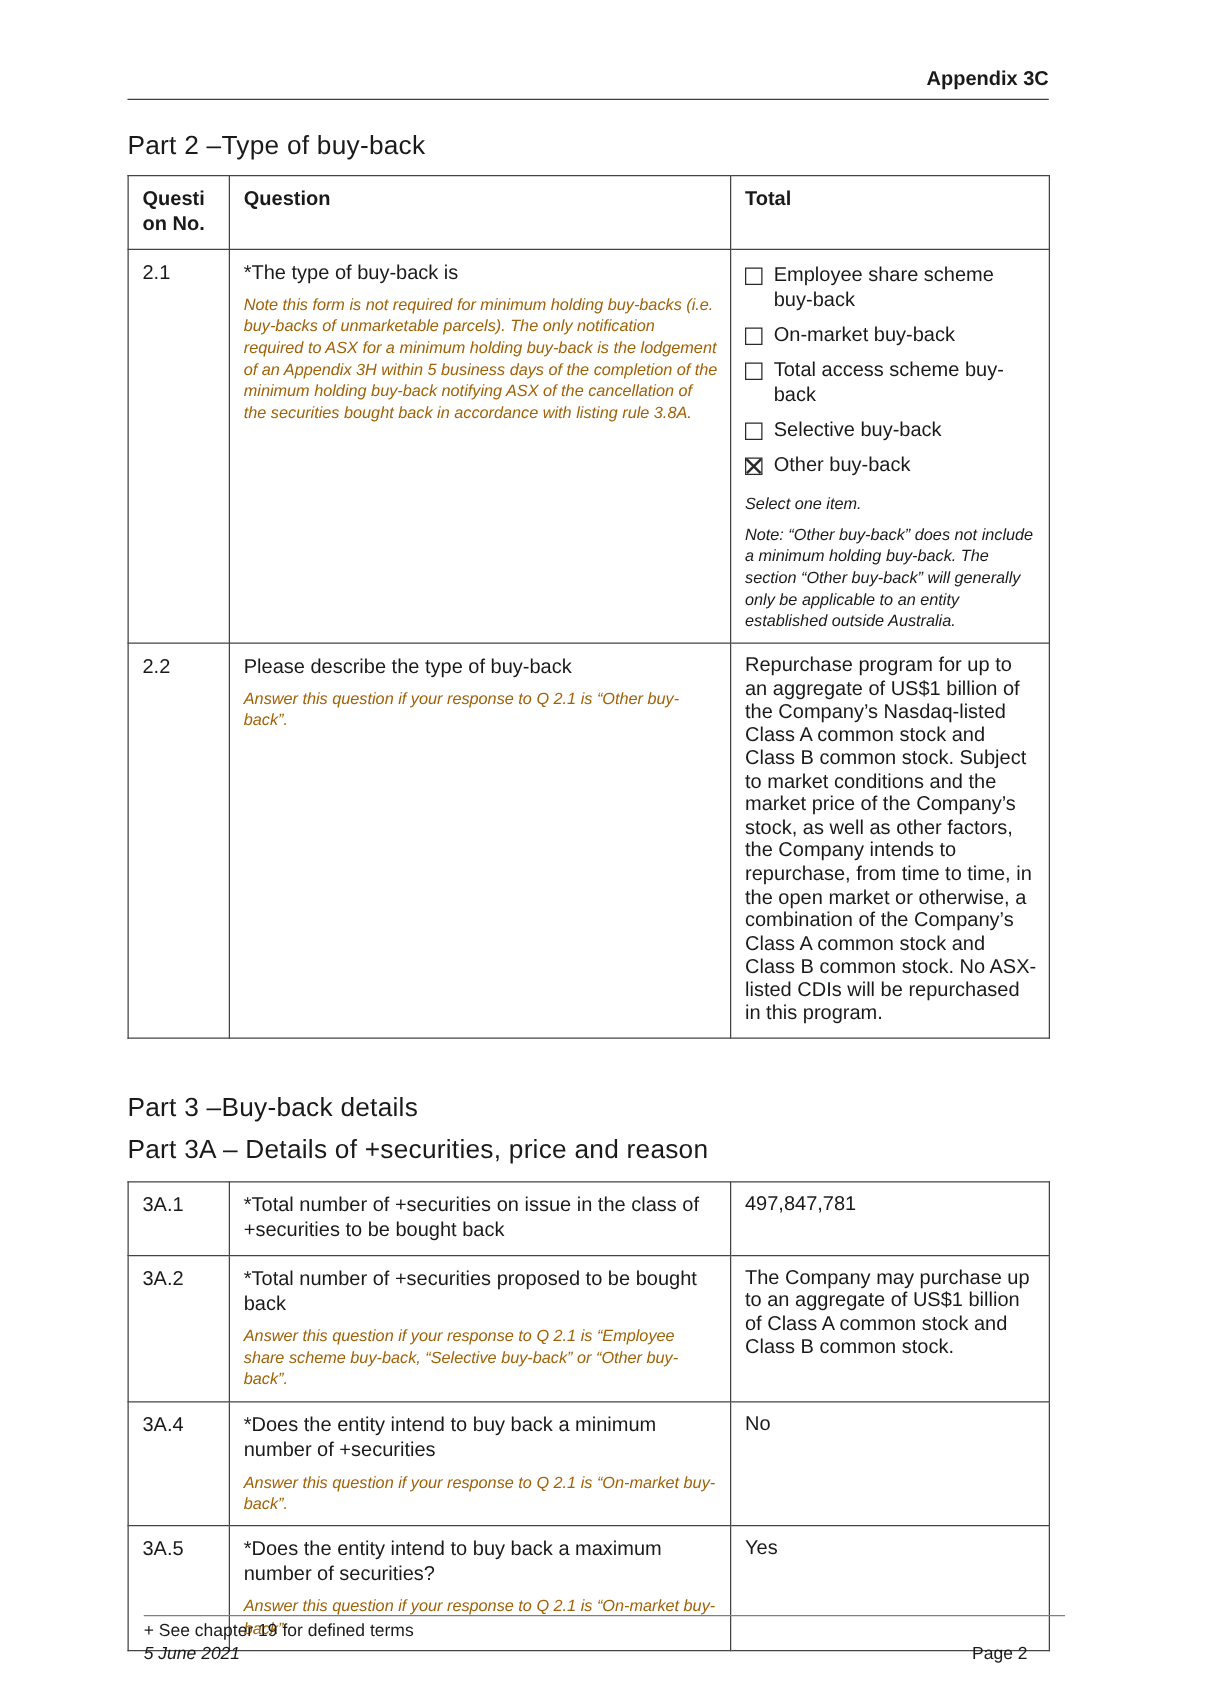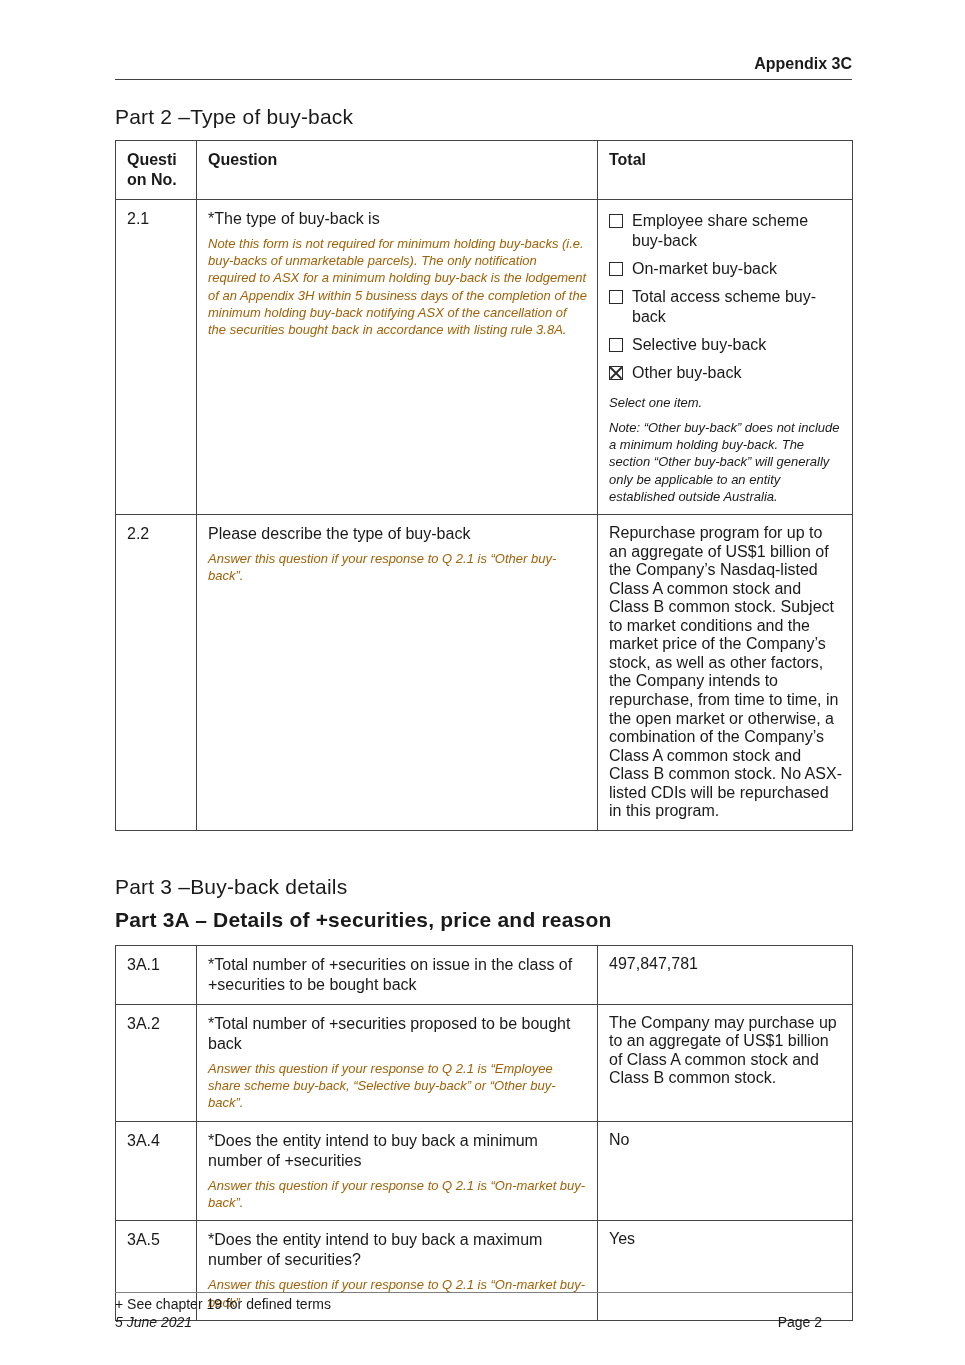--- a/index.html
+++ b/index.html
@@ -6,30 +6,30 @@
   html,body { margin:0; padding:0; background:#e9e9e9; }
   .page {
     position:relative;
     width:965px; height:1365px;
     margin:0 auto;
     background:#ffffff;
     color:#1a1a1a;
     font-family:"Liberation Sans","DejaVu Sans",sans-serif;
     overflow:hidden;
   }
-  .content { position:absolute; left:115px; top:0; width:737px; }
+  .content { position:absolute; left:102px; top:0; width:737px; }
 
   
   .doc-header { padding-top:54px; text-align:right; font-weight:bold; font-size:16px; line-height:1.3; }
   .header-rule { border:none; border-top:1.5px solid #3f3f3f; margin:4px 0 0 0; }
 
   
   .part-title { font-size:21px; font-weight:normal; margin:25px 0 11px 0; letter-spacing:0.2px; }
   .part-title.mt-lg { margin-top:44px; margin-bottom:0; }
-  .part-subtitle { font-size:21px; font-weight:bold; margin:9px 0 13px 0; letter-spacing:0.2px; }
+  .part-subtitle { font-size:21px; font-weight:normal; margin:9px 0 13px 0; letter-spacing:0.2px; }
 
   
   table.form { width:737px; border-collapse:collapse; table-layout:fixed;padding-left:20px; }
   table.form col.c-no { width:81px; }
   table.form col.c-q  { width:401px; }
   table.form col.c-a  { width:255px; }
   table.form th, table.form td {
     border:1.5px solid #444444;
     vertical-align:top;
     text-align:left;

